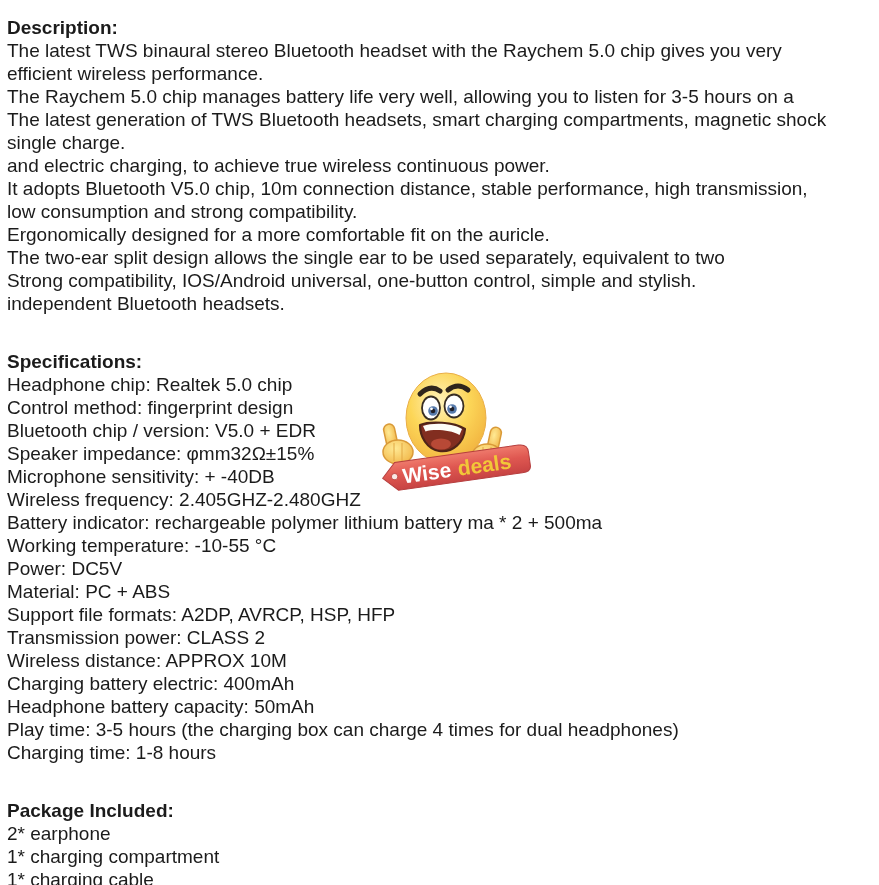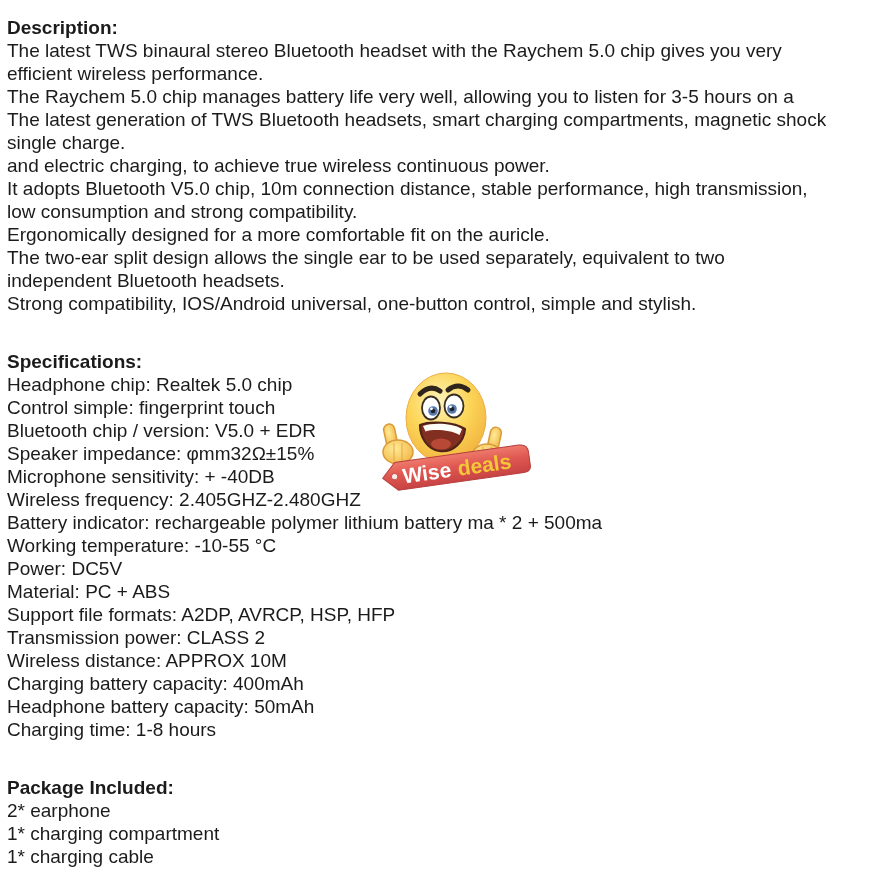--- a/index.html
+++ b/index.html
@@ -112,43 +112,44 @@
         <div class="line">The latest TWS binaural stereo Bluetooth headset with the Raychem 5.0 chip gives you very</div>
         <div class="line">efficient wireless performance.</div>
         <div class="line">The Raychem 5.0 chip manages battery life very well, allowing you to listen for 3-5 hours on a</div>
         <div class="line">The latest generation of TWS Bluetooth headsets, smart charging compartments, magnetic shock</div>
         <div class="line">single charge.</div>
         <div class="line">and electric charging, to achieve true wireless continuous power.</div>
         <div class="line">It adopts Bluetooth V5.0 chip, 10m connection distance, stable performance, high transmission,</div>
         <div class="line">low consumption and strong compatibility.</div>
         <div class="line">Ergonomically designed for a more comfortable fit on the auricle.</div>
         <div class="line">The two-ear split design allows the single ear to be used separately, equivalent to two</div>
+        <div class="line">Strong compatibility, IOS/Android universal, one-button control, simple and stylish.</div>
         <div class="line">independent Bluetooth headsets.</div>
-        <div class="line">Strong compatibility, IOS/Android universal, one-button control, simple and stylish.</div>
       </div>
   </section>
 
   <section class="section">
     <div class="heading">Specifications:</div>
     <div>
         <div class="line">Headphone chip: Realtek 5.0 chip</div>
-        <div class="line">Control simple: fingerprint touch</div>
+        <div class="line">Control method: fingerprint design</div>
         <div class="line">Bluetooth chip / version: V5.0 + EDR</div>
         <div class="line">Speaker impedance: φmm32Ω±15%</div>
         <div class="line">Microphone sensitivity: + -40DB</div>
         <div class="line">Wireless frequency: 2.405GHZ-2.480GHZ</div>
         <div class="line">Battery indicator: rechargeable polymer lithium battery ma * 2 + 500ma</div>
         <div class="line">Working temperature: -10-55 °C</div>
         <div class="line">Power: DC5V</div>
         <div class="line">Material: PC + ABS</div>
         <div class="line">Support file formats: A2DP, AVRCP, HSP, HFP</div>
         <div class="line">Transmission power: CLASS 2</div>
         <div class="line">Wireless distance: APPROX 10M</div>
-        <div class="line">Charging battery capacity: 400mAh</div>
+        <div class="line">Charging battery electric: 400mAh</div>
         <div class="line">Headphone battery capacity: 50mAh</div>
+        <div class="line">Play time: 3-5 hours (the charging box can charge 4 times for dual headphones)</div>
         <div class="line">Charging time: 1-8 hours</div>
       </div>
   </section>
 
   <section class="section">
     <div class="heading">Package Included:</div>
     <div>
         <div class="line">2* earphone</div>
         <div class="line">1* charging compartment</div>
         <div class="line">1* charging cable</div>

